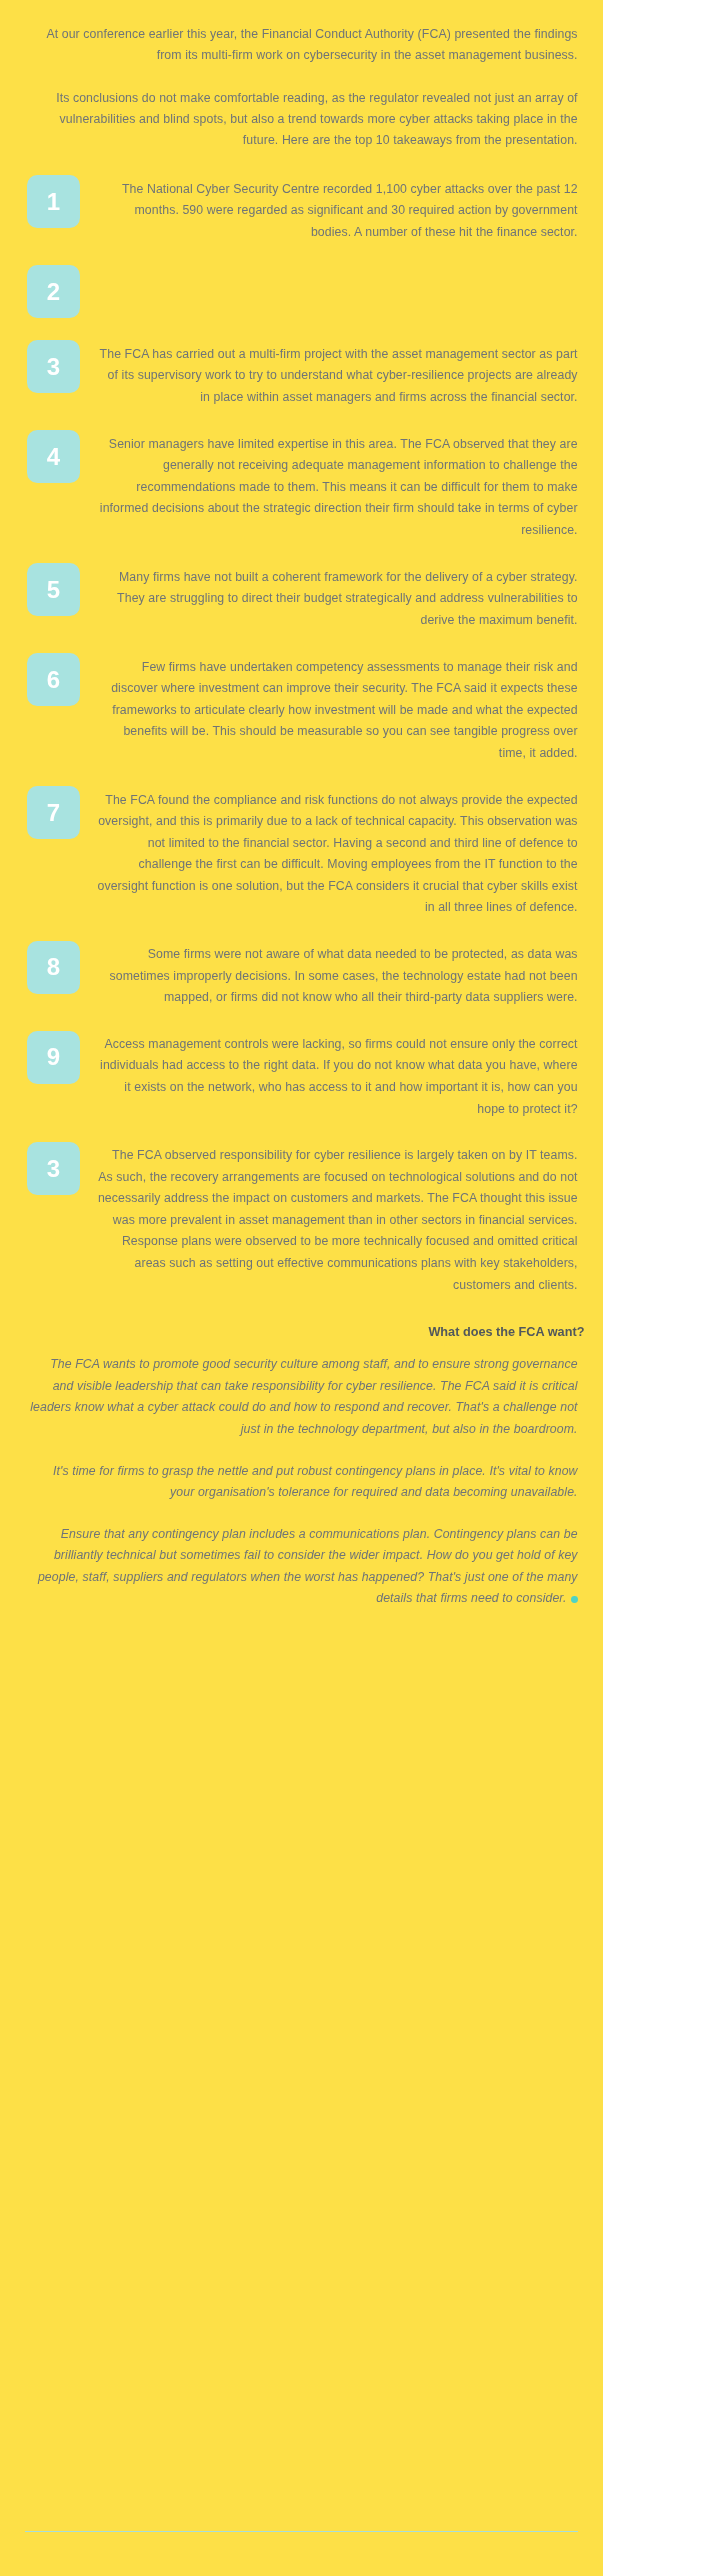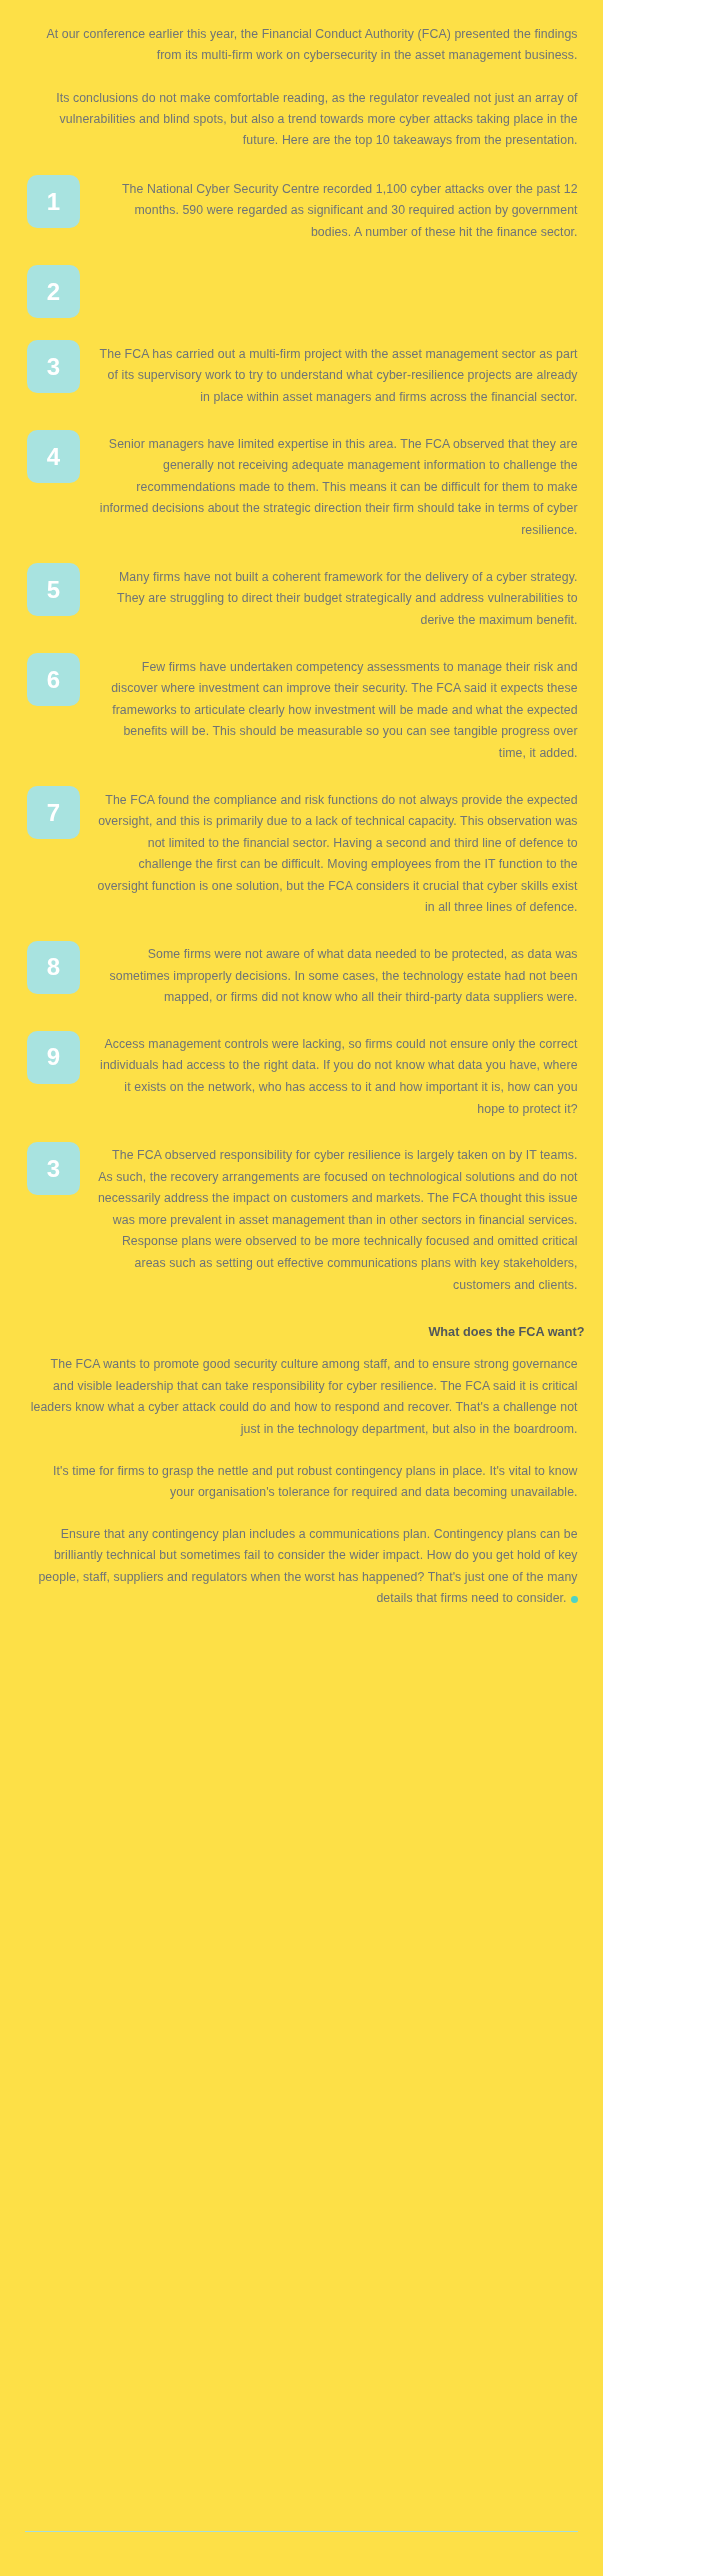--- a/index.html
+++ b/index.html
@@ -66,20 +66,21 @@
     letter-spacing: 0.1px;
   }
   .section-heading {
     margin: 29px 0 15.2px 8.5px;
     font-size: 12.7px;
     font-weight: bold;
     color: #52585c;
   }
   .outro {
     padding: 0 6.8px 0 8.5px;
+    font-style: italic;
   }
   .outro p {
     margin: 0 0 20.3px 0;
     font-size: 12.3px;
     line-height: 1.75;
     color: #6f7477;
     letter-spacing: 0.1px;
   }
   .end-dot {
     display: inline-block;

